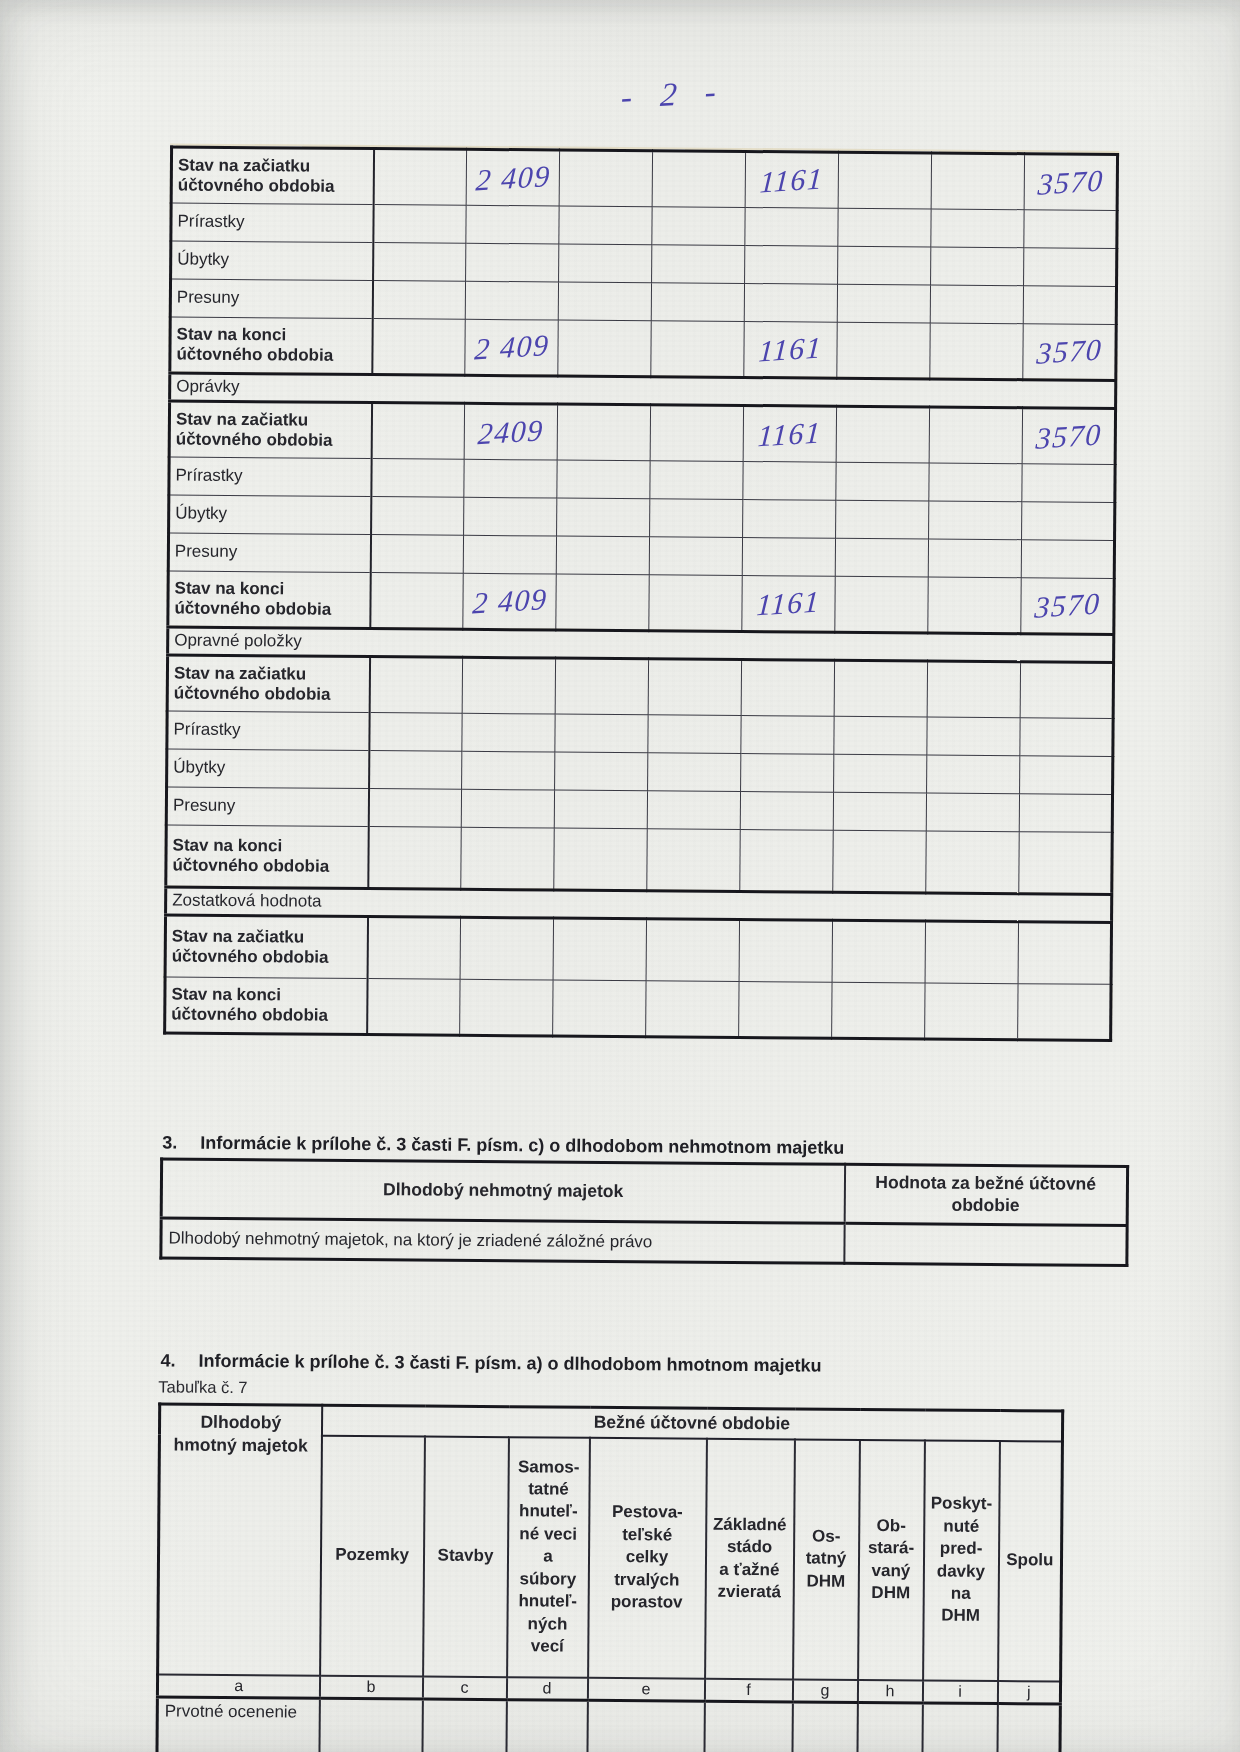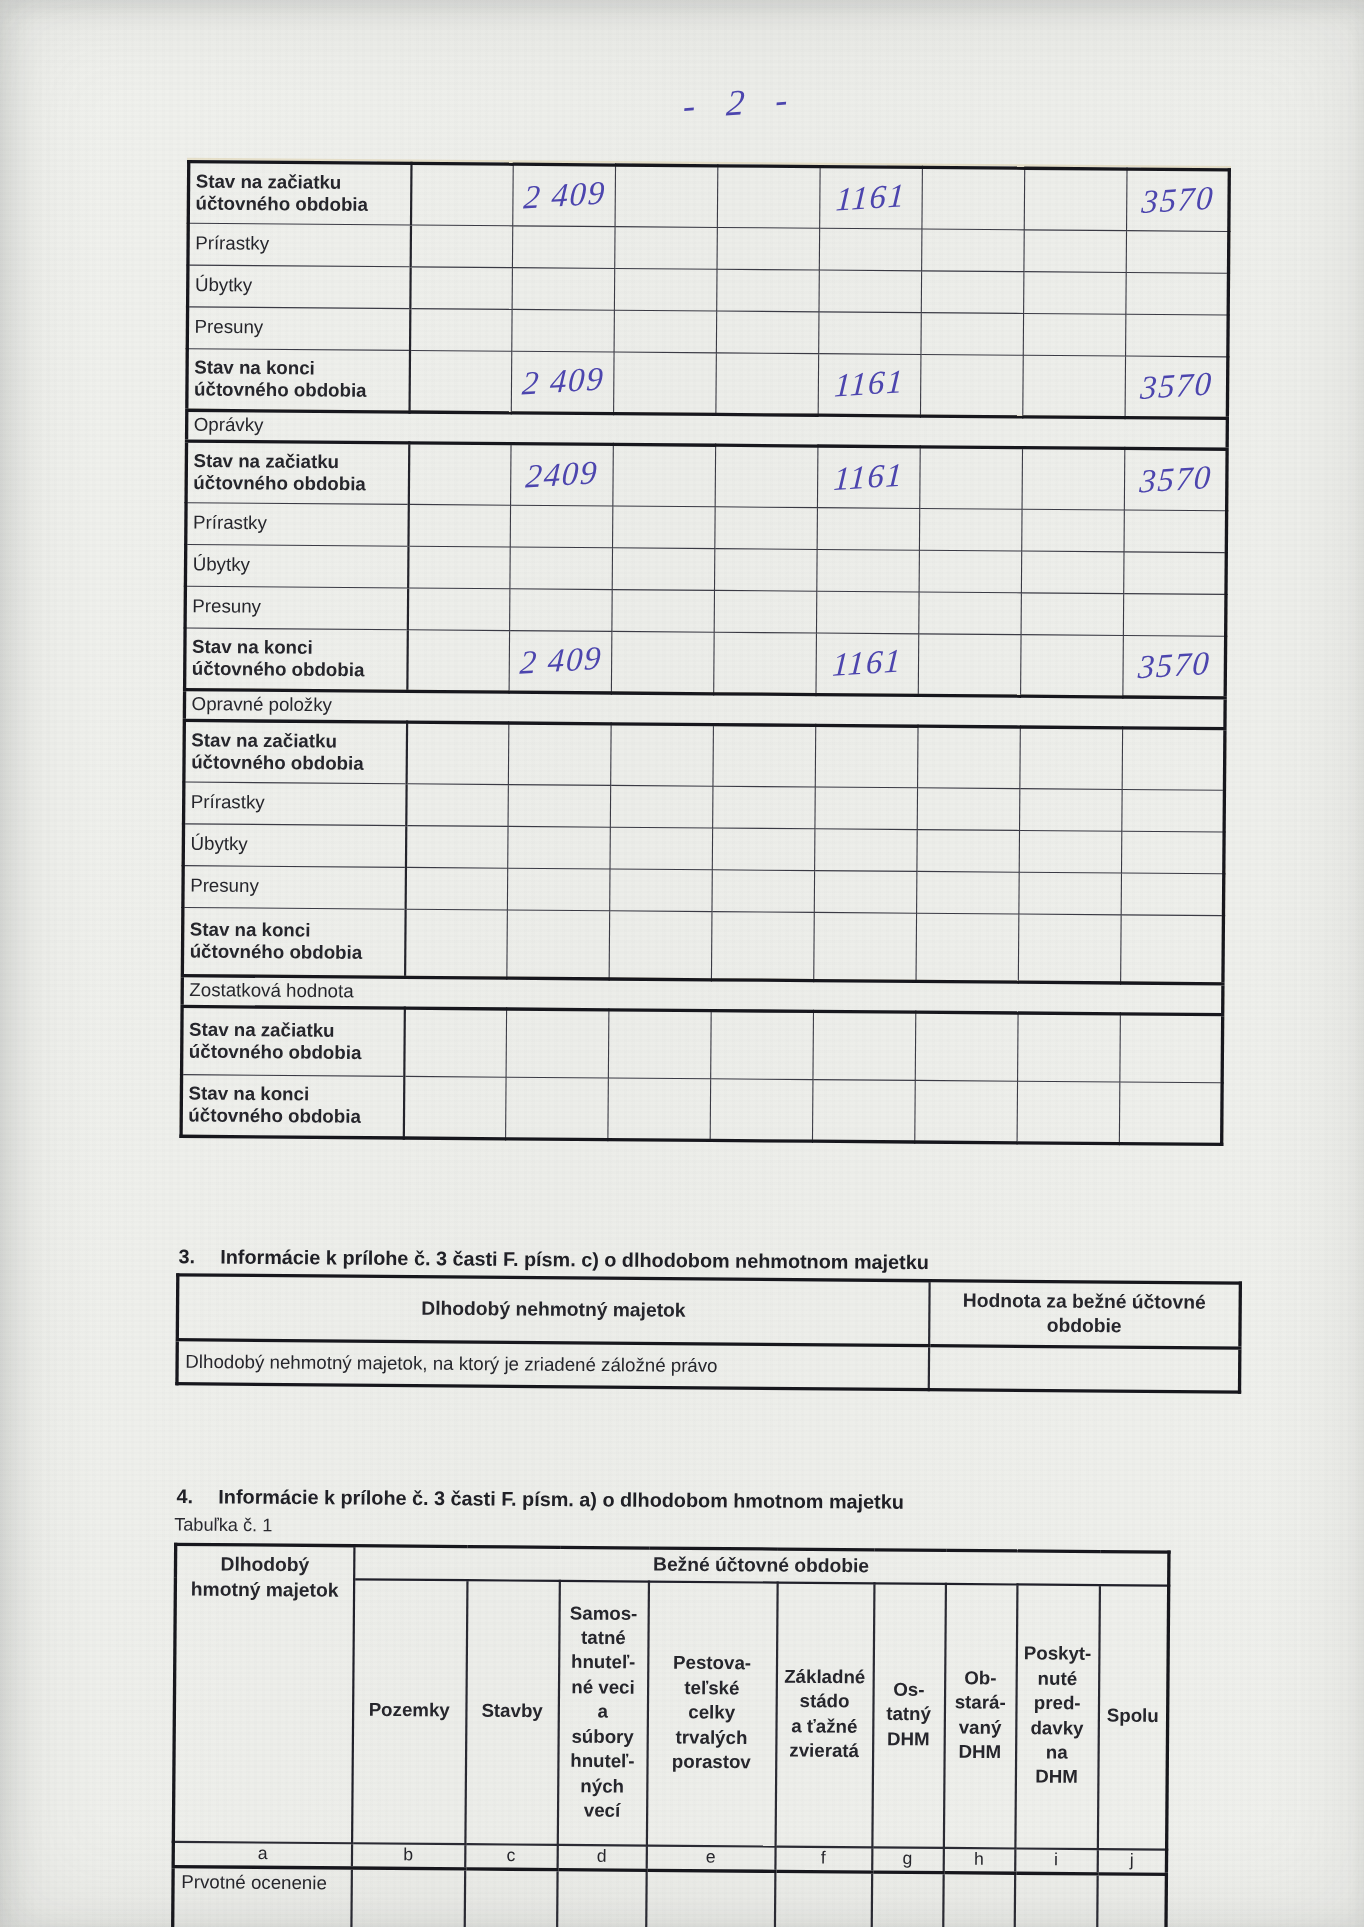--- a/index.html
+++ b/index.html
@@ -322,21 +322,21 @@
         <tr class="dat">
           <td>Dlhodobý nehmotný majetok, na ktorý je zriadené záložné právo</td>
           <td class="split"></td>
         </tr>
       </tbody>
     </table>
 
     <div class="heading h4">
       <span class="num">4.</span><span>Informácie k prílohe č. 3 časti F. písm. a) o dlhodobom hmotnom majetku</span>
     </div>
-    <div class="caption">Tabuľka č. 1</div>
+    <div class="caption">Tabuľka č. 7</div>
 
     <table class="t4">
       <colgroup>
         <col style="width:162px">
           <col style="width:103px">
           <col style="width:84px">
           <col style="width:81px">
         <col style="width:117px">
           <col style="width:88px">
           <col style="width:65px">

